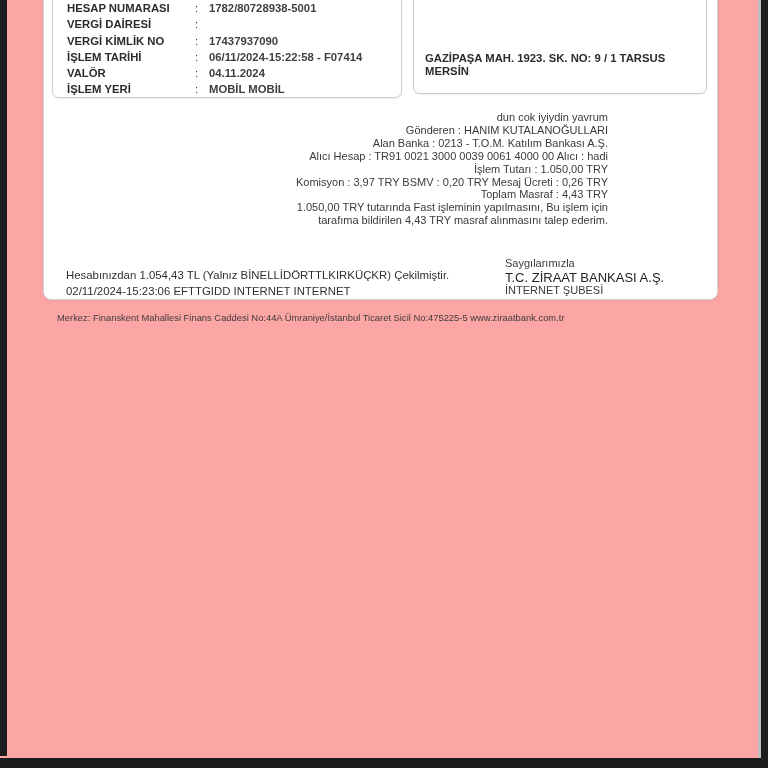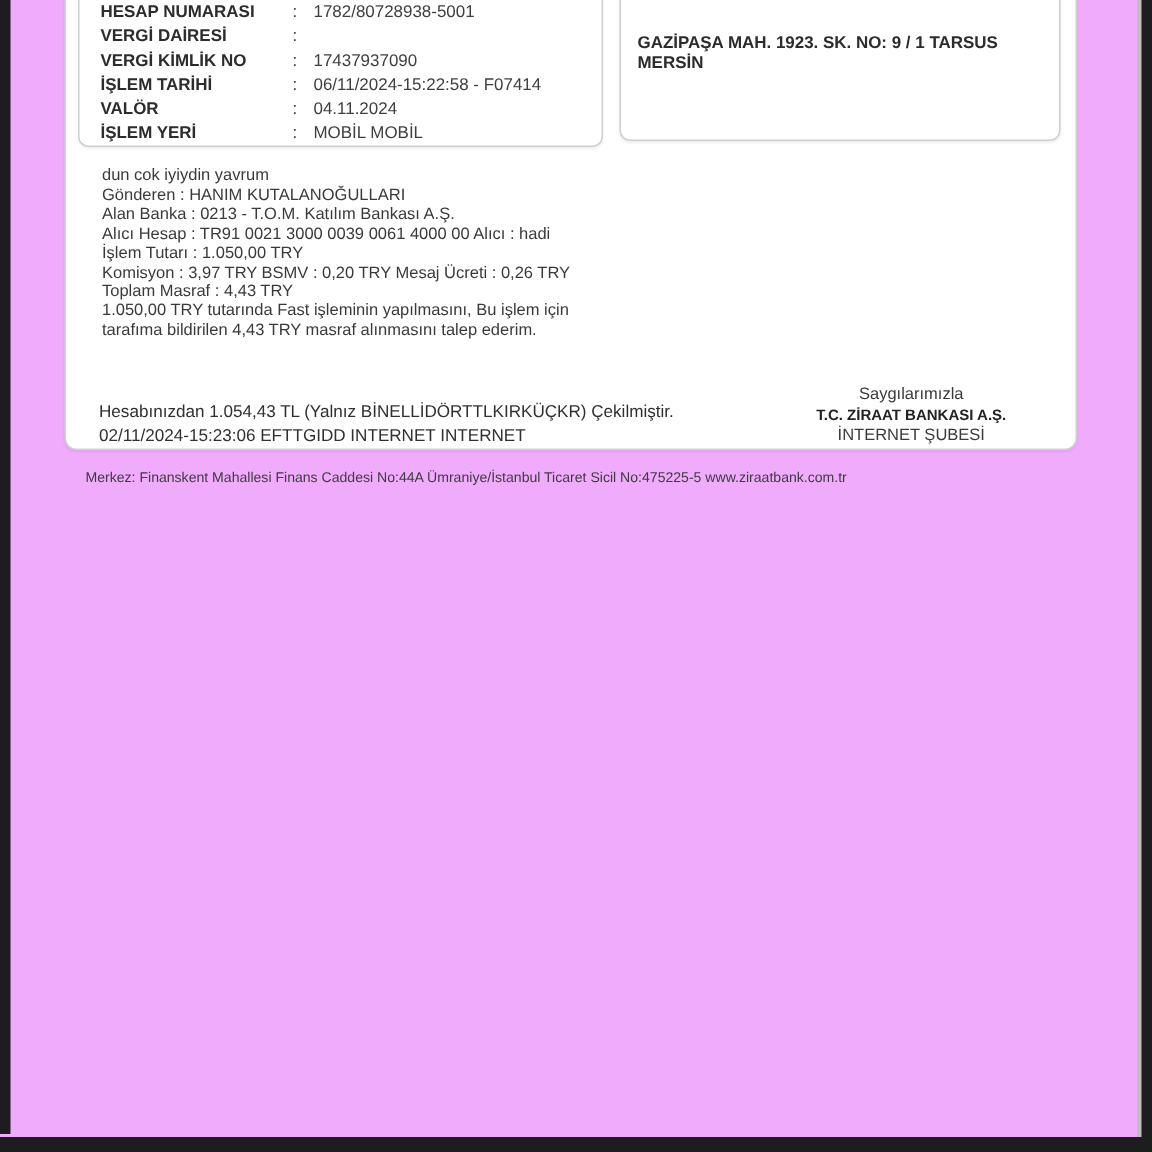--- a/index.html
+++ b/index.html
@@ -3,21 +3,21 @@
 <meta charset="utf-8">
 <style>
   * { margin: 0; padding: 0; box-sizing: border-box; }
   html, body { background: #ffffff; }
   body { font-family: "Liberation Sans", "DejaVu Sans", sans-serif; }
   .stage {
     position: relative;
     width: 768px;
     height: 768px;
     margin: 0 auto;
-    background: #f0abfc;
+    background: #fca5a5;
     overflow: hidden;
   }
   
   .edge { position: absolute; background: #1d1d1f; }
   .edge-left  { left: 0; top: 0; width: 7px; height: 756px; }
   .edge-right { right: 0; top: 0; width: 7px; height: 768px; }
   .edge-right-shade { position: absolute; right: 7px; top: 0; width: 3px; height: 768px; background: #bdbdbd; }
   .edge-bottom { left: 0; bottom: 0; width: 768px; height: 10px; }
 
   
@@ -46,47 +46,49 @@
   .field-row {
     display: flex;
     align-items: baseline;
     height: 16.3px;
     font-size: 11.3px;
     color: #3a3a3a;
     white-space: nowrap;
   }
   .field-label { width: 128px; font-weight: bold; color: #2c2c2c; }
   .field-colon { width: 14px; color: #3a3a3a; }
-  .field-value { color: #3f3f3f; }
+  .field-value { color: #3f3f3f; font-weight: bold; }
 
   
   .address-card {
     position: absolute;
     left: 413px; top: -14px;
     width: 294px; height: 108px;
     background: #ffffff;
     border: 1px solid #cfcfcf;
     border-radius: 7px;
     box-shadow: 0 1px 2px rgba(0,0,0,0.07);
     padding: 36px 10px 0 11px;
     z-index: 3;
   }
   .address-text {
     font-size: 11.3px;
     font-weight: bold;
     color: #2c2c2c;
     line-height: 13px;
+    margin-top: 29px;
   }
 
   
   .message-block {
     position: absolute;
     left: 68px; top: 111px;
     width: 540px;
     z-index: 4;
+    text-align: right;
   }
   .message-line {
     font-size: 11px;
     line-height: 12.9px;
     color: #3a3a3a;
     white-space: nowrap;
   }
 
   
   .withdrawal-block {
@@ -100,25 +102,25 @@
     line-height: 15.6px;
     color: #303030;
     white-space: nowrap;
   }
 
   
   .signature-block {
     position: absolute;
     left: 505px; top: 257px;
     width: 205px;
-    text-align: center;
+    text-align: left;
     z-index: 4;
   }
   .signature-salutation { font-size: 11px; color: #3a3a3a; line-height: 13.5px; }
-  .signature-bank { font-size: 10px; font-weight: bold; color: #222222; line-height: 13.5px; }
+  .signature-bank { font-size: 13px; font-weight: normal; color: #222222; line-height: 13.5px; }
   .signature-branch { font-size: 11px; color: #3a3a3a; line-height: 13.5px; }
 
   
   .footer-block { position: absolute; left: 57px; top: 304px; width: 700px; z-index: 2; }
   .footer-line1 { font-size: 9.4px; color: #3d3d3d; white-space: nowrap; }
   .footer-line2 { font-size: 9.4px; color: #3d3d3d; white-space: nowrap; margin-top: 8px; }
 </style>
 </head>
 <body>
 

